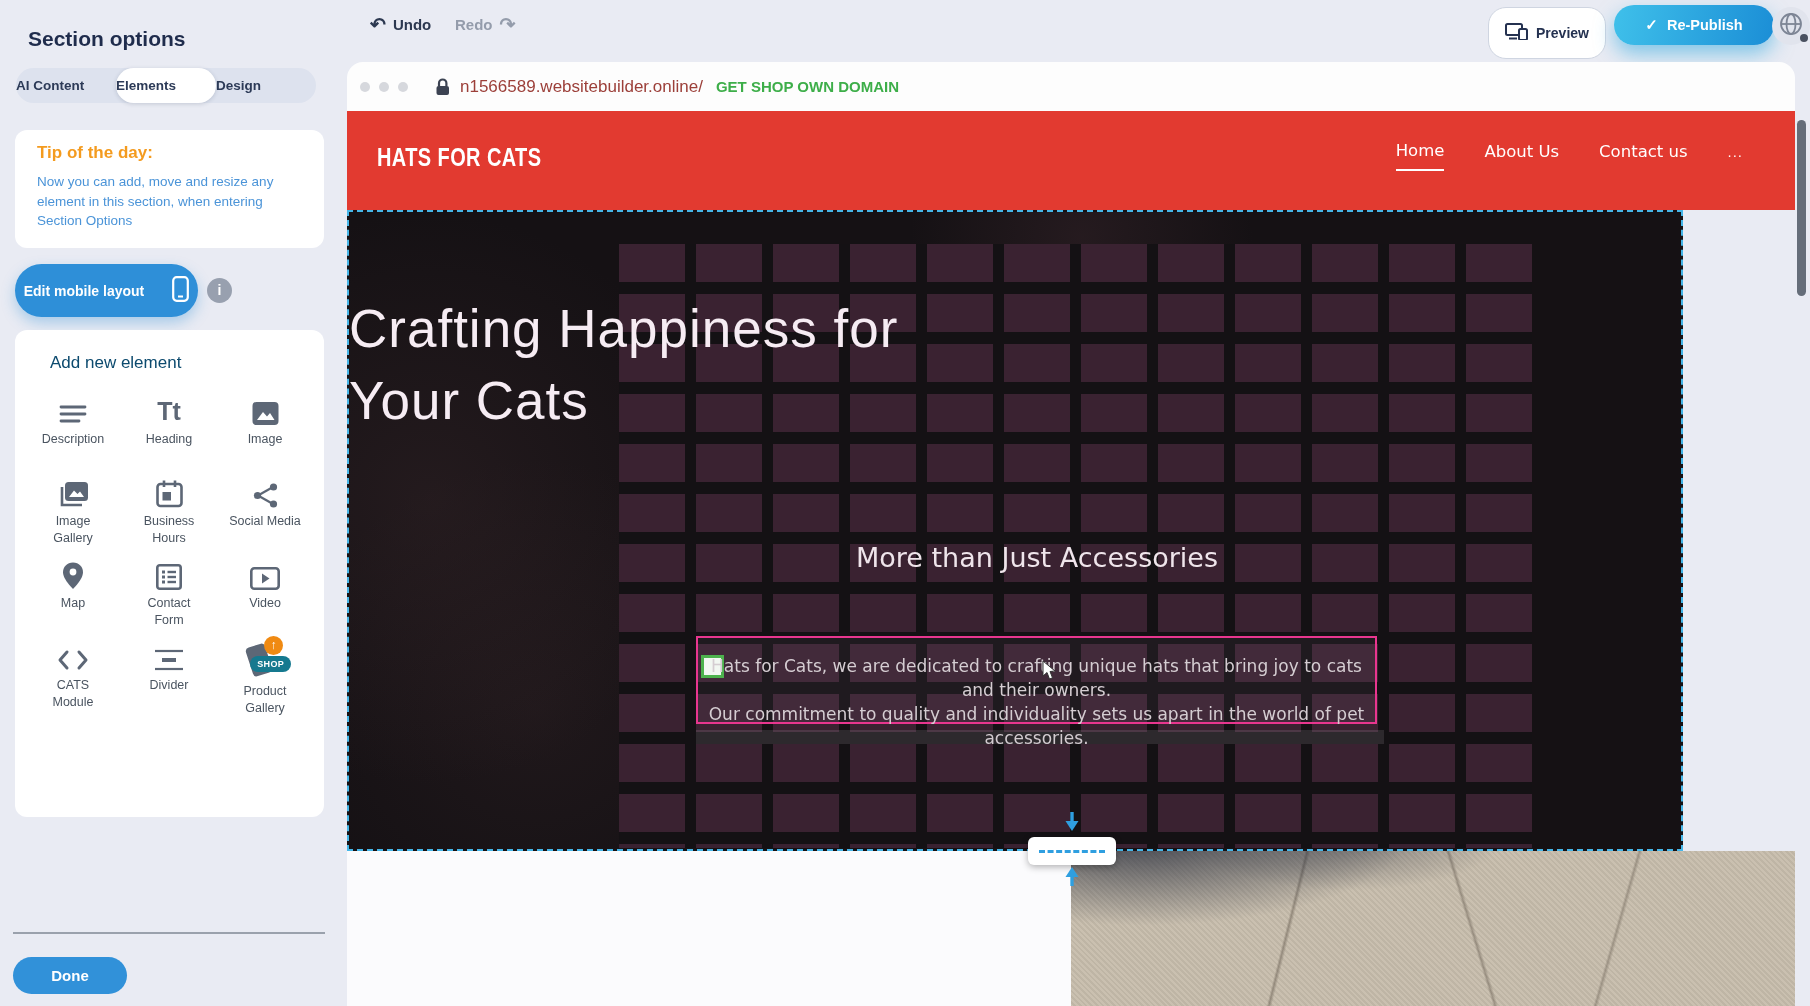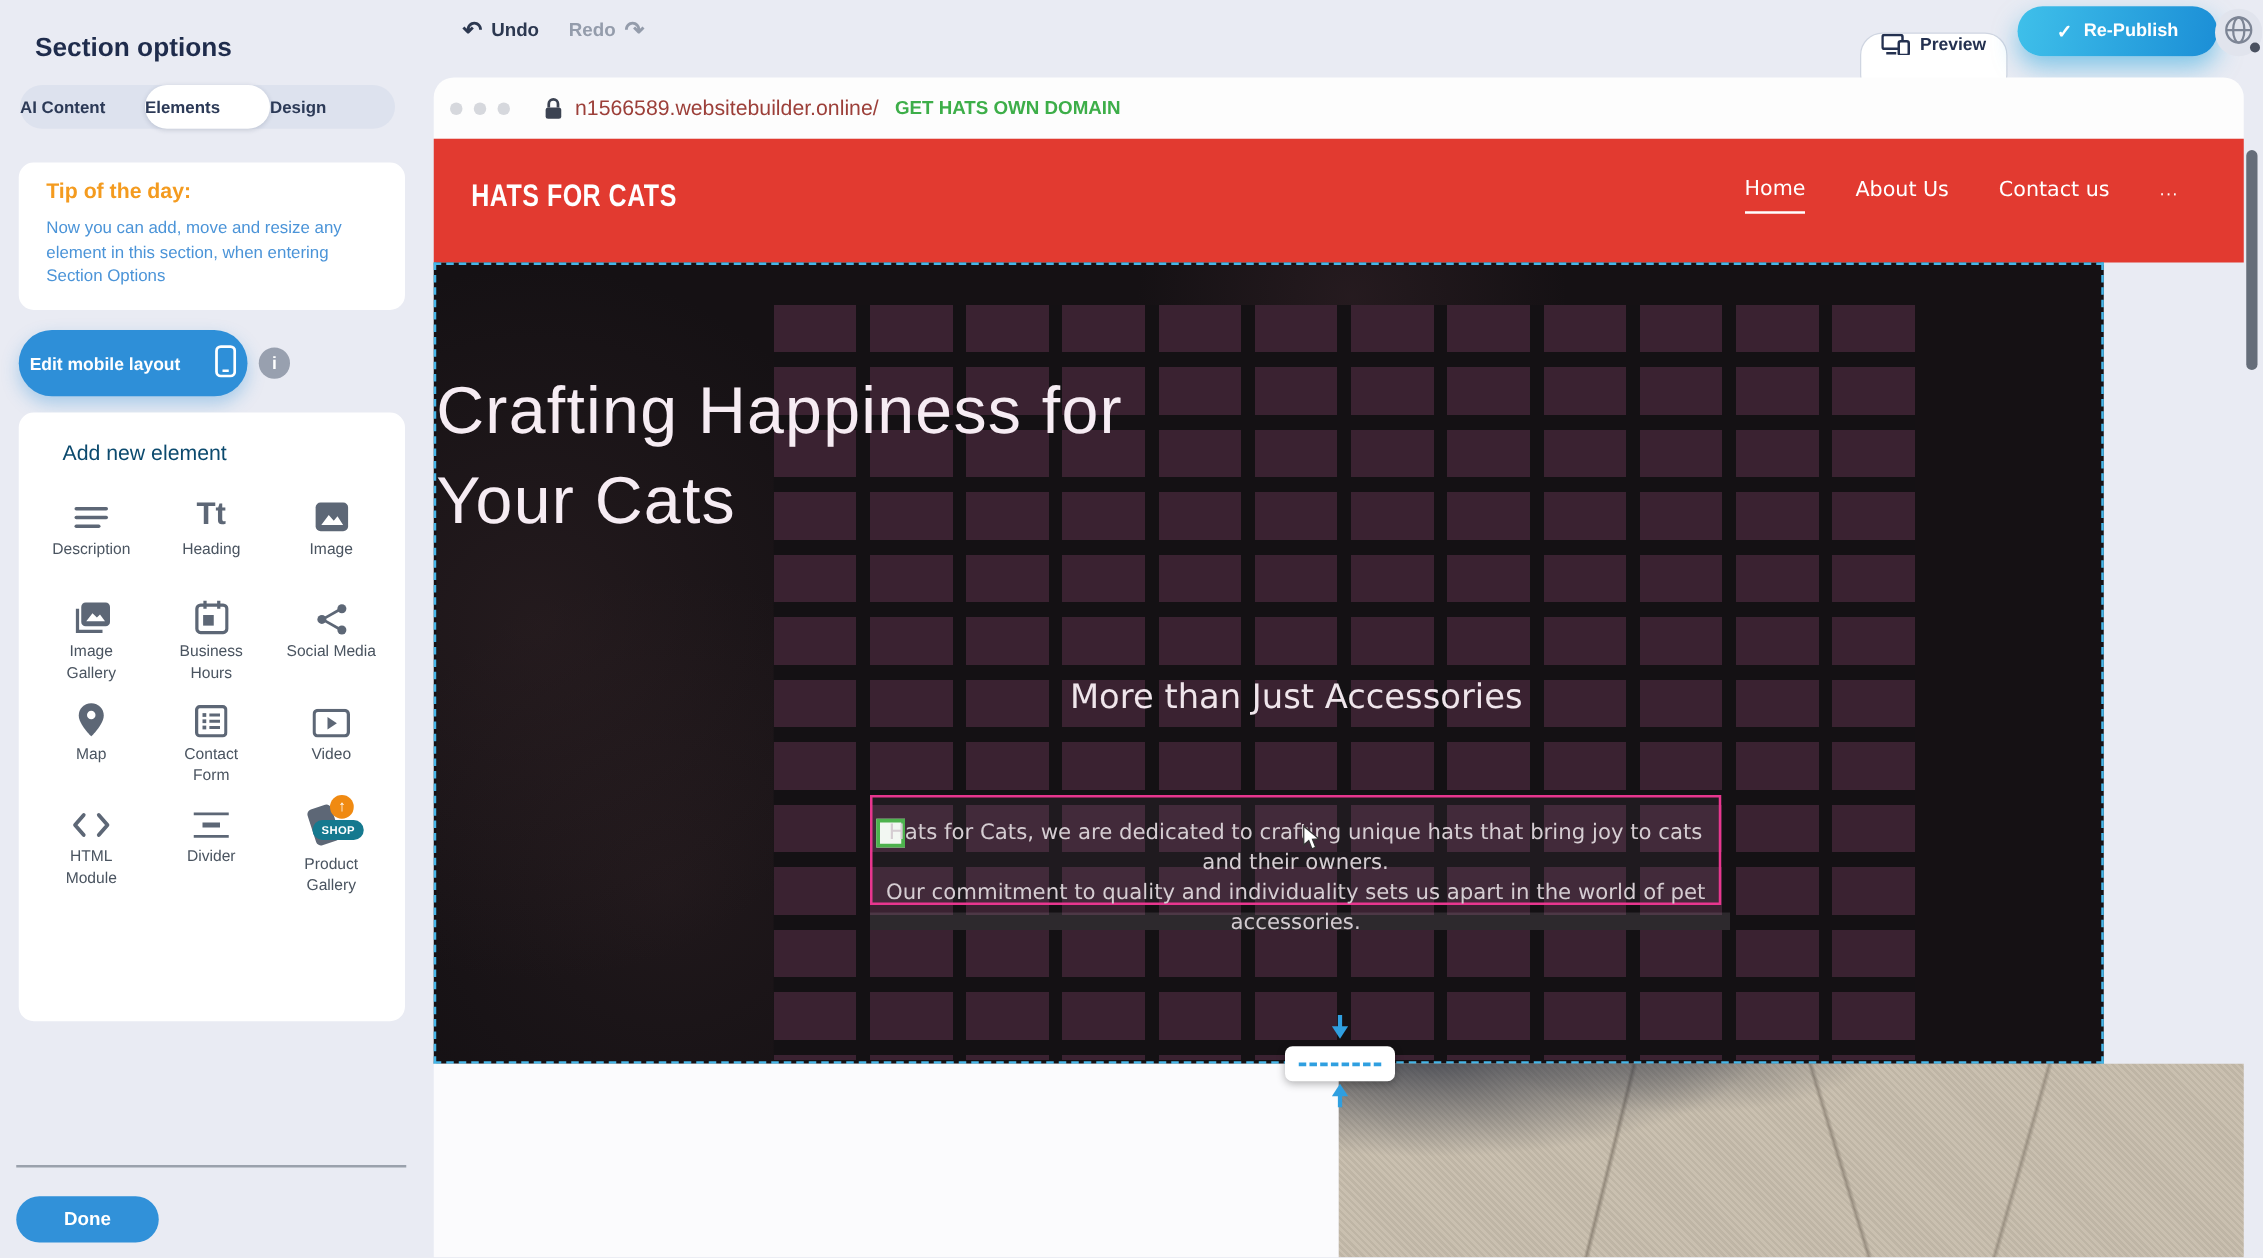--- a/index.html
+++ b/index.html
@@ -13,22 +13,22 @@
   #stage{position:relative;width:1810px;height:1006px;background:#e9ebf3;overflow:hidden;}
 
   
   .undo{position:absolute;left:370px;top:15px;display:flex;align-items:center;gap:7px;
         font-weight:700;font-size:15px;color:#2c3850;cursor:pointer;}
   .undo .curl{font-size:19px;line-height:1;}
   .redo{position:absolute;left:455px;top:15px;display:flex;align-items:center;gap:7px;
         font-weight:700;font-size:15px;color:#949cab;}
   .redo .curl{font-size:19px;line-height:1;}
   .preview-btn{position:absolute;left:1488px;top:7px;width:118px;height:52px;background:#fff;
-        border:1px solid #cfd5e1;border-radius:18px;display:flex;align-items:flex-start;justify-content:center;
-        gap:8px;font-weight:700;font-size:14px;color:#243150;cursor:pointer;margin-top:19px;}
+        border:1px solid #cfd5e1;border-radius:18px;display:flex;align-items:center;justify-content:center;
+        gap:8px;font-weight:700;font-size:14px;color:#243150;cursor:pointer;}
   .republish-btn{position:absolute;left:1614px;top:5px;width:160px;height:40px;border-radius:20px;
         background:linear-gradient(100deg,#3fc0ea 0%,#1b8ed6 100%);color:#fff;display:flex;align-items:center;
         justify-content:center;gap:9px;font-weight:700;font-size:14.5px;
         box-shadow:0 9px 20px rgba(44,168,222,.55);cursor:pointer;}
   .republish-btn .chk{font-size:15px;font-weight:700;}
   .globe-btn{position:absolute;left:1772px;top:7px;width:38px;height:38px;border-radius:50%;
         background:#e1e4ed;display:flex;align-items:center;justify-content:center;cursor:pointer;}
   .globe-btn .dot{position:absolute;right:2px;bottom:3px;width:8px;height:8px;border-radius:50%;background:#4a5160;}
 
   
@@ -305,21 +305,21 @@
 
       <div class="el-cell">
         <div class="el-ico">
           <svg width="32" height="24" viewBox="0 0 32 24">
               <g fill="none" stroke="#5d6776" stroke-width="3" stroke-linecap="round" stroke-linejoin="round">
                 <path d="M10 4 L3 12 L10 20"></path>
                 <path d="M22 4 L29 12 L22 20"></path>
               </g>
             </svg>
         </div>
-        <div class="el-label">HTML Module</div>
+        <div class="el-label">CATS Module</div>
       </div>
 
       <div class="el-cell">
         <div class="el-ico">
           <svg width="32" height="24" viewBox="0 0 32 24">
               <g stroke="#5d6776">
                 <line x1="2" y1="3" x2="30" y2="3" stroke-width="2.2"></line>
                 <line x1="9" y1="12" x2="23" y2="12" stroke-width="4"></line>
                 <line x1="2" y1="21" x2="30" y2="21" stroke-width="2.2"></line>
               </g>
@@ -353,21 +353,21 @@
         <i></i>
         <i></i>
       </span>
     <span class="lock">
       <svg width="15" height="18" viewBox="0 0 15 18">
           <path d="M4 8 V5.2 a3.7 3.7 0 0 1 7.4 0 V8" fill="none" stroke="#3c4352" stroke-width="2.2"></path>
           <rect x="1.5" y="8" width="12.5" height="9" rx="2" fill="#3c4352"></rect>
         </svg>
     </span>
     <span class="url">n1566589.websitebuilder.online/</span>
-    <span class="cta">GET HATS OWN DOMAIN</span>
+    <span class="cta">GET SHOP OWN DOMAIN</span>
   </div>
 
   <div class="site-header">
     <div class="logo">HATS FOR CATS</div>
     <div class="nav">
       <span class="nav-item active">Home</span>
       <span class="nav-item">About Us</span>
       <span class="nav-item">Contact us</span>
       <span class="more">···</span>
     </div>

